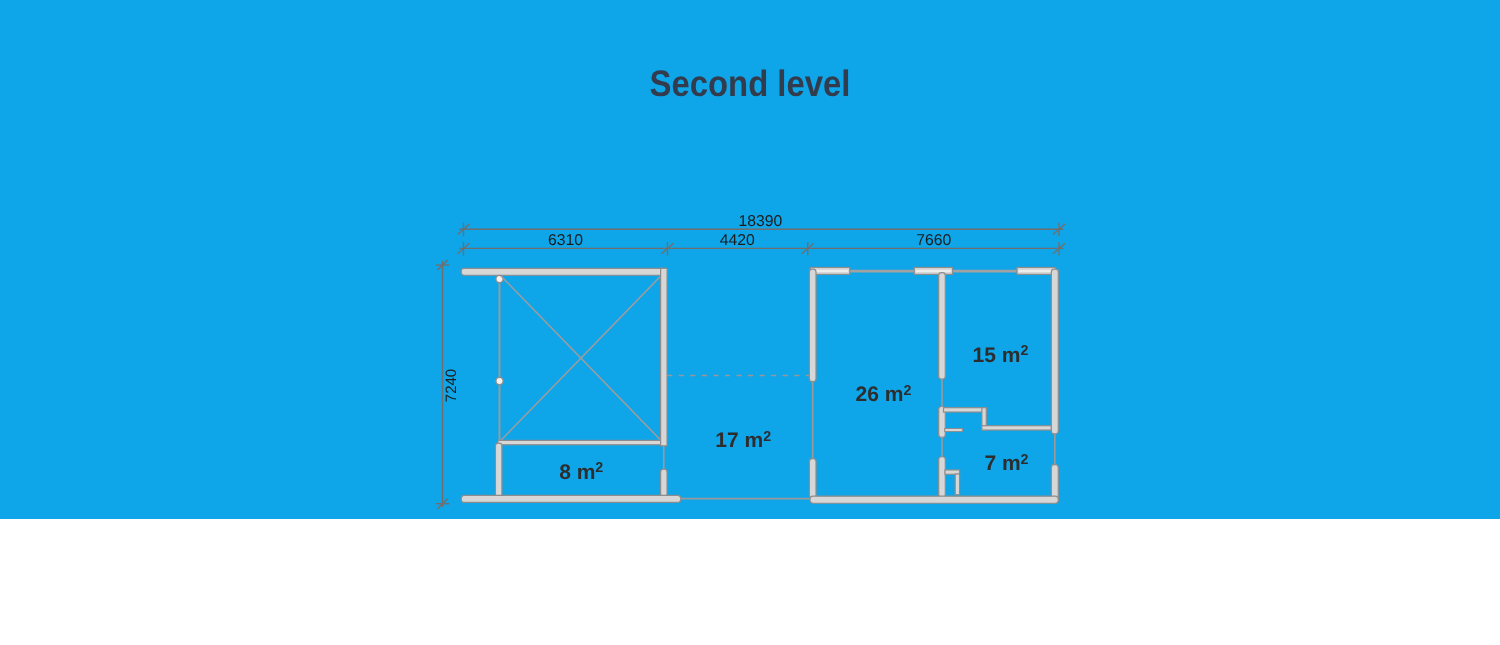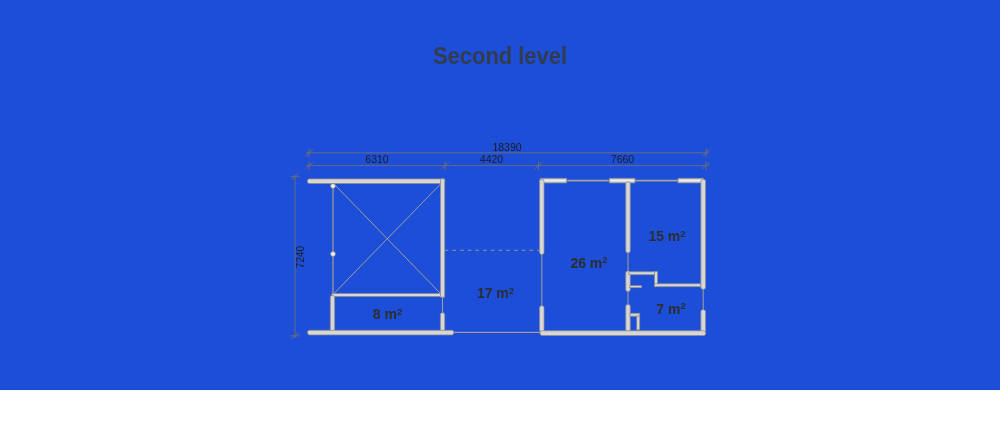--- a/index.html
+++ b/index.html
@@ -1,16 +1,16 @@
 <!DOCTYPE html>
 <html><head>
 <meta charset="utf-8">
 <style>
   html,body{margin:0;padding:0;background:#ffffff;}
-  .page{position:relative;width:1000px;height:390px;background:#1d4ed8;overflow:hidden;transform:translateZ(0);}
+  .page{position:relative;width:1000px;height:346px;background:#0ea5e9;overflow:hidden;transform:translateZ(0);}
   svg{position:absolute;left:0;top:0;transform:translateZ(0);will-change:transform;}
   text{font-family:"Liberation Sans", sans-serif;}
 </style>
 </head>
 <body>
 <div class="page">
 <svg width="1000" height="430" viewBox="0 0 1000 430">
 
   <text x="500" y="64" font-size="24.5" font-weight="bold" fill="#333c4c" text-anchor="middle" textLength="134" lengthAdjust="spacingAndGlyphs">Second level</text>
 

